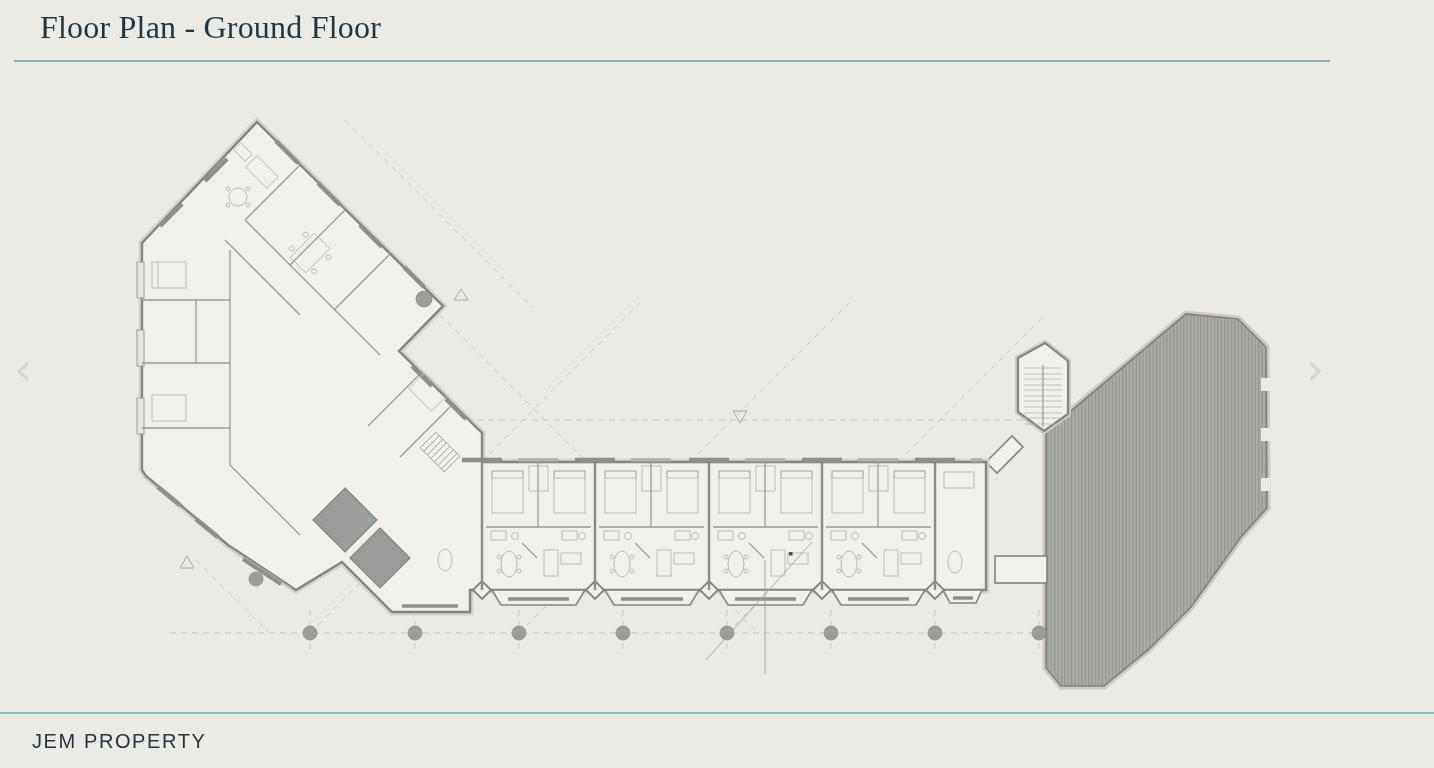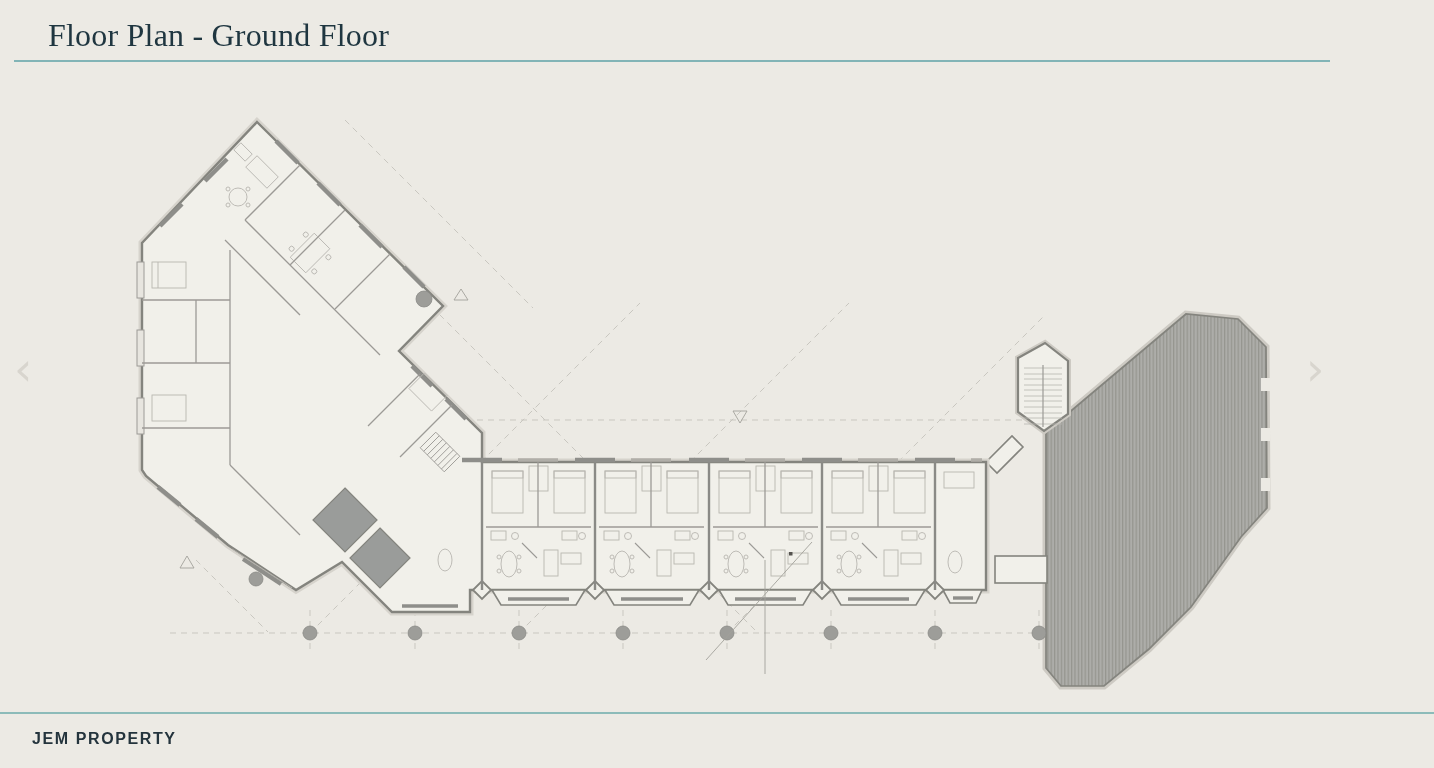--- a/index.html
+++ b/index.html
@@ -1,21 +1,21 @@
 <!DOCTYPE html>
 <html><head>
 <meta charset="utf-8">
 <style>
   html,body{margin:0;padding:0;background:#ECEAE4;font-family:"Liberation Sans",sans-serif;}
   .stage{position:relative;width:1434px;height:768px;background:#ECEAE4;overflow:hidden;}
-  .title{position:absolute;left:32px;top:1px;margin:16px;font-family:"Liberation Serif",serif;
+  .title{position:absolute;left:32px;top:1px;margin:8px;font-family:"Liberation Serif",serif;
          font-weight:400;font-size:32px;letter-spacing:.2px;color:#1F3640;}
   .rule-top{position:absolute;left:14px;top:60px;width:1316px;height:2px;background:#82B4B6;}
   .rule-bottom{position:absolute;left:0;top:712px;width:1434px;height:2px;background:#8CBBB9;}
-  .brand{position:absolute;left:32px;top:730px;font-size:16px;font-weight:700;
+  .brand{position:absolute;left:32px;top:730px;font-size:20px;font-weight:400;
          letter-spacing:1.6px;color:#24343D;}
   .chev{position:absolute;top:346px;background:none;border:none;padding:0;cursor:pointer;
         font-size:46px;line-height:1;color:#D8D5CE;font-family:"DejaVu Sans",sans-serif;}
   .chev-left{left:14px;}
   .chev-right{left:1306px;}
   .plan{position:absolute;left:0;top:0;margin:0;}
   svg{display:block;}
 </style>
 </head>
 <body>

